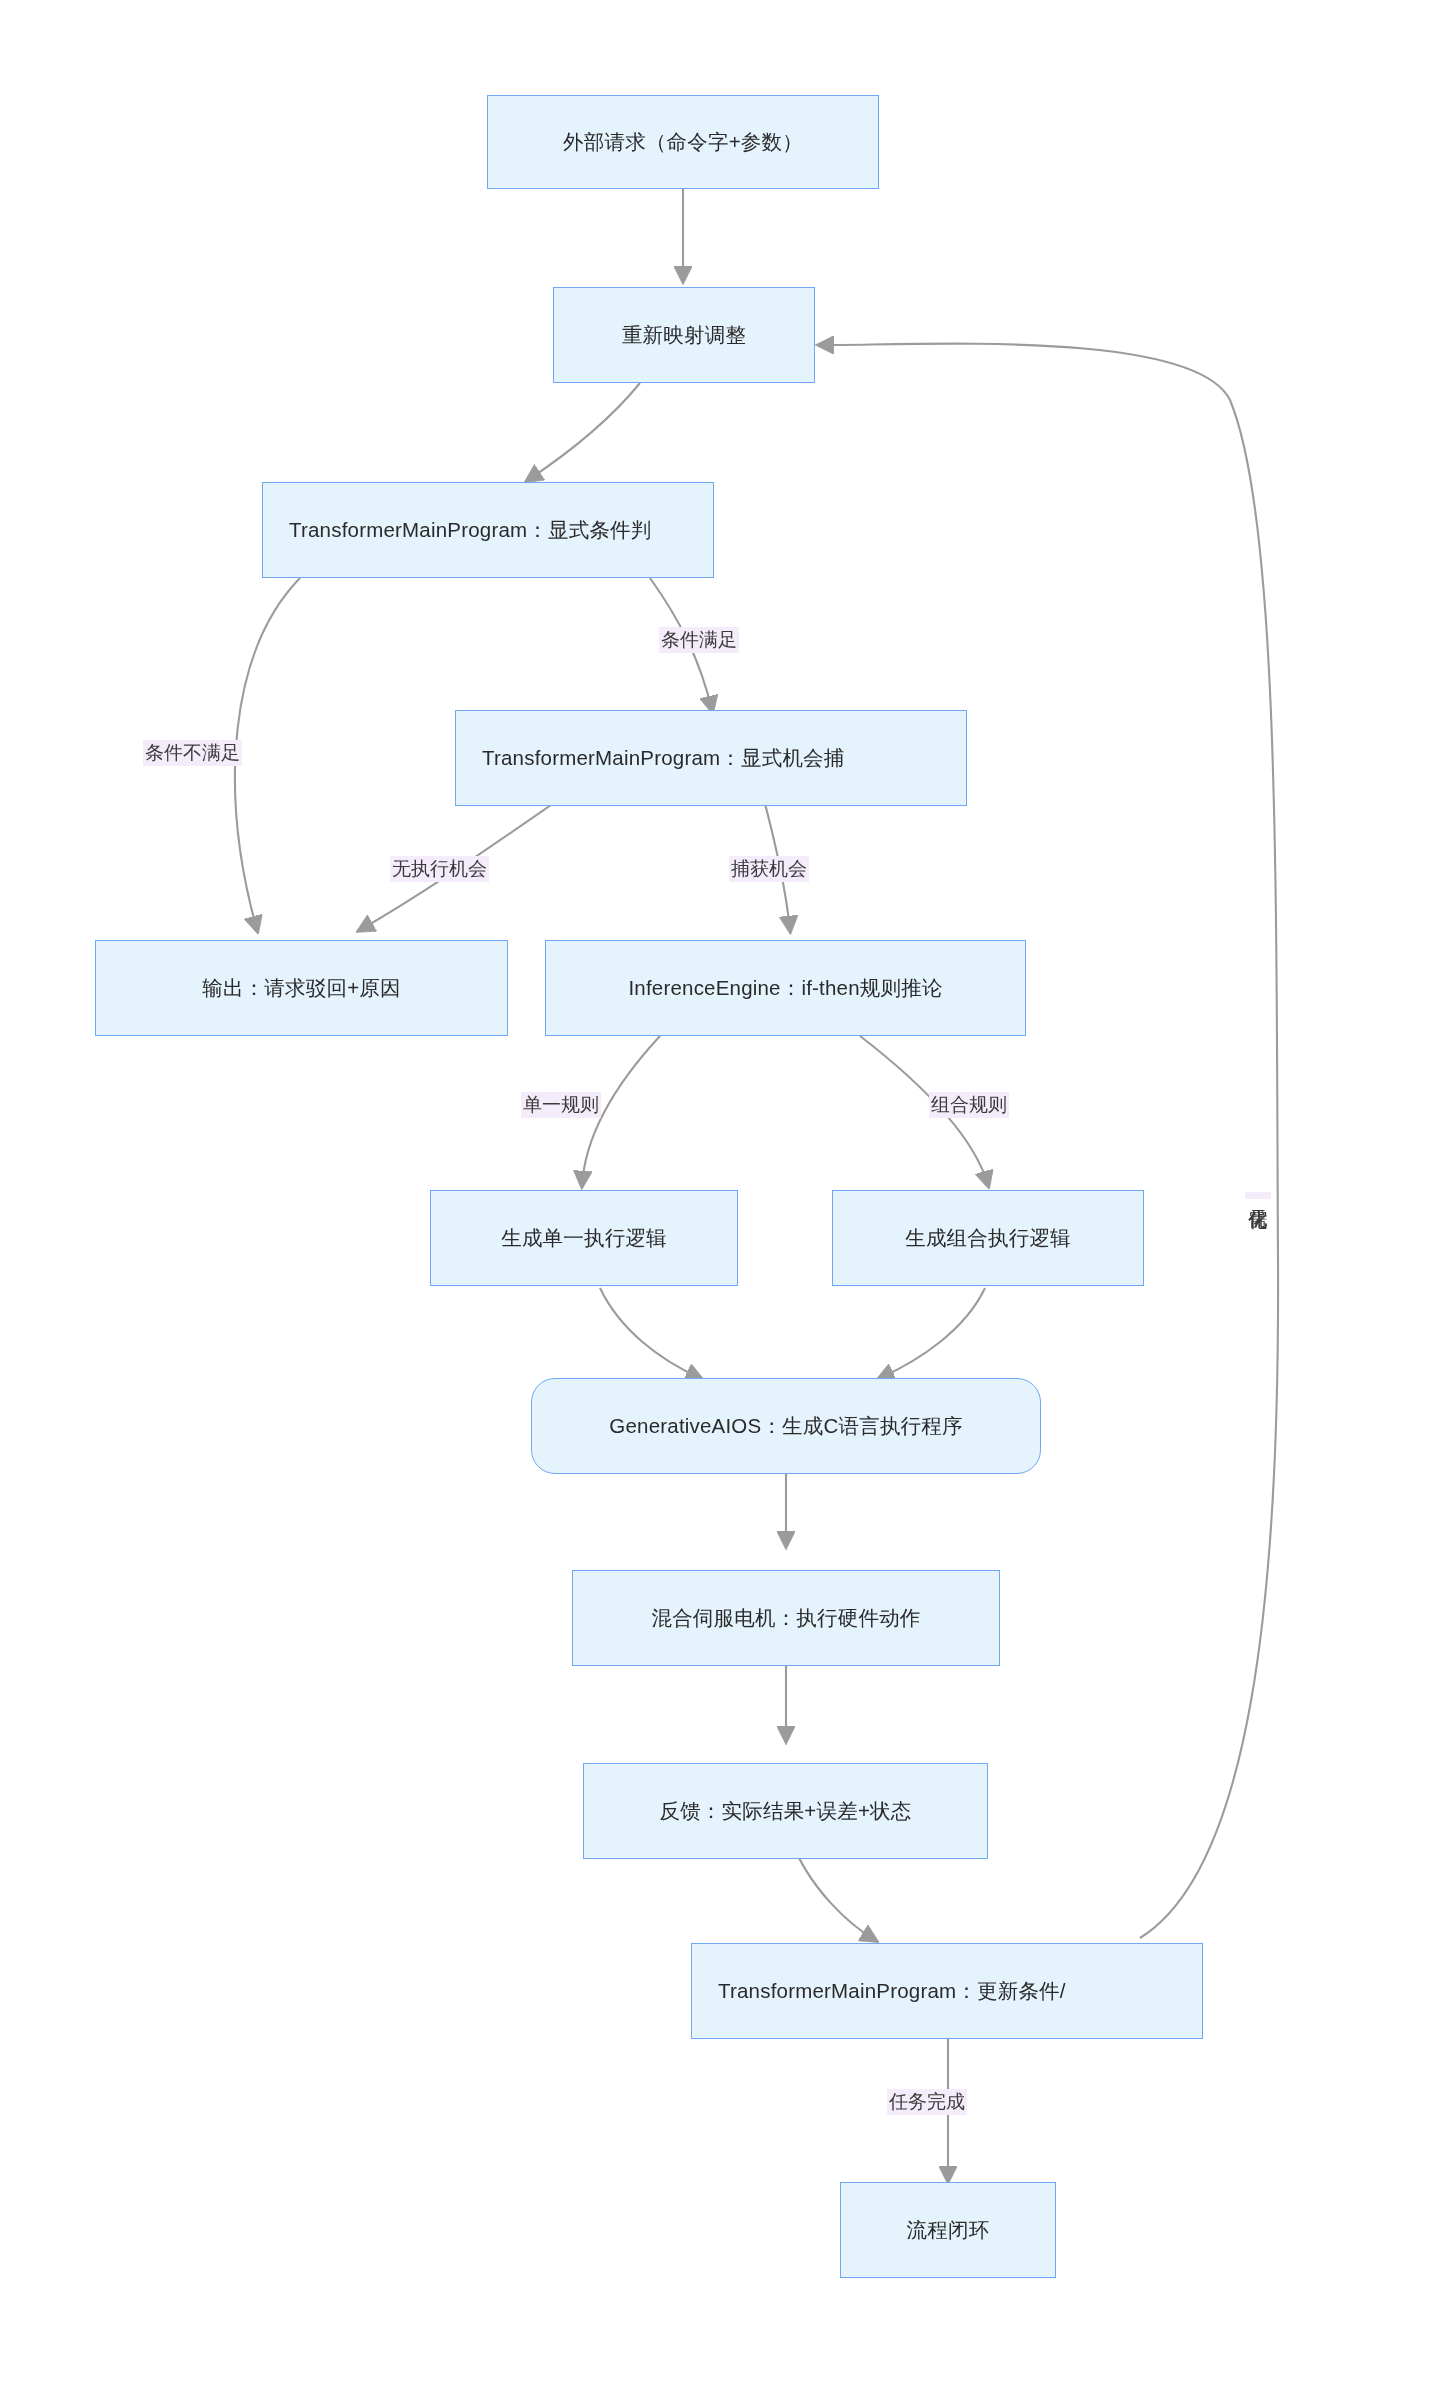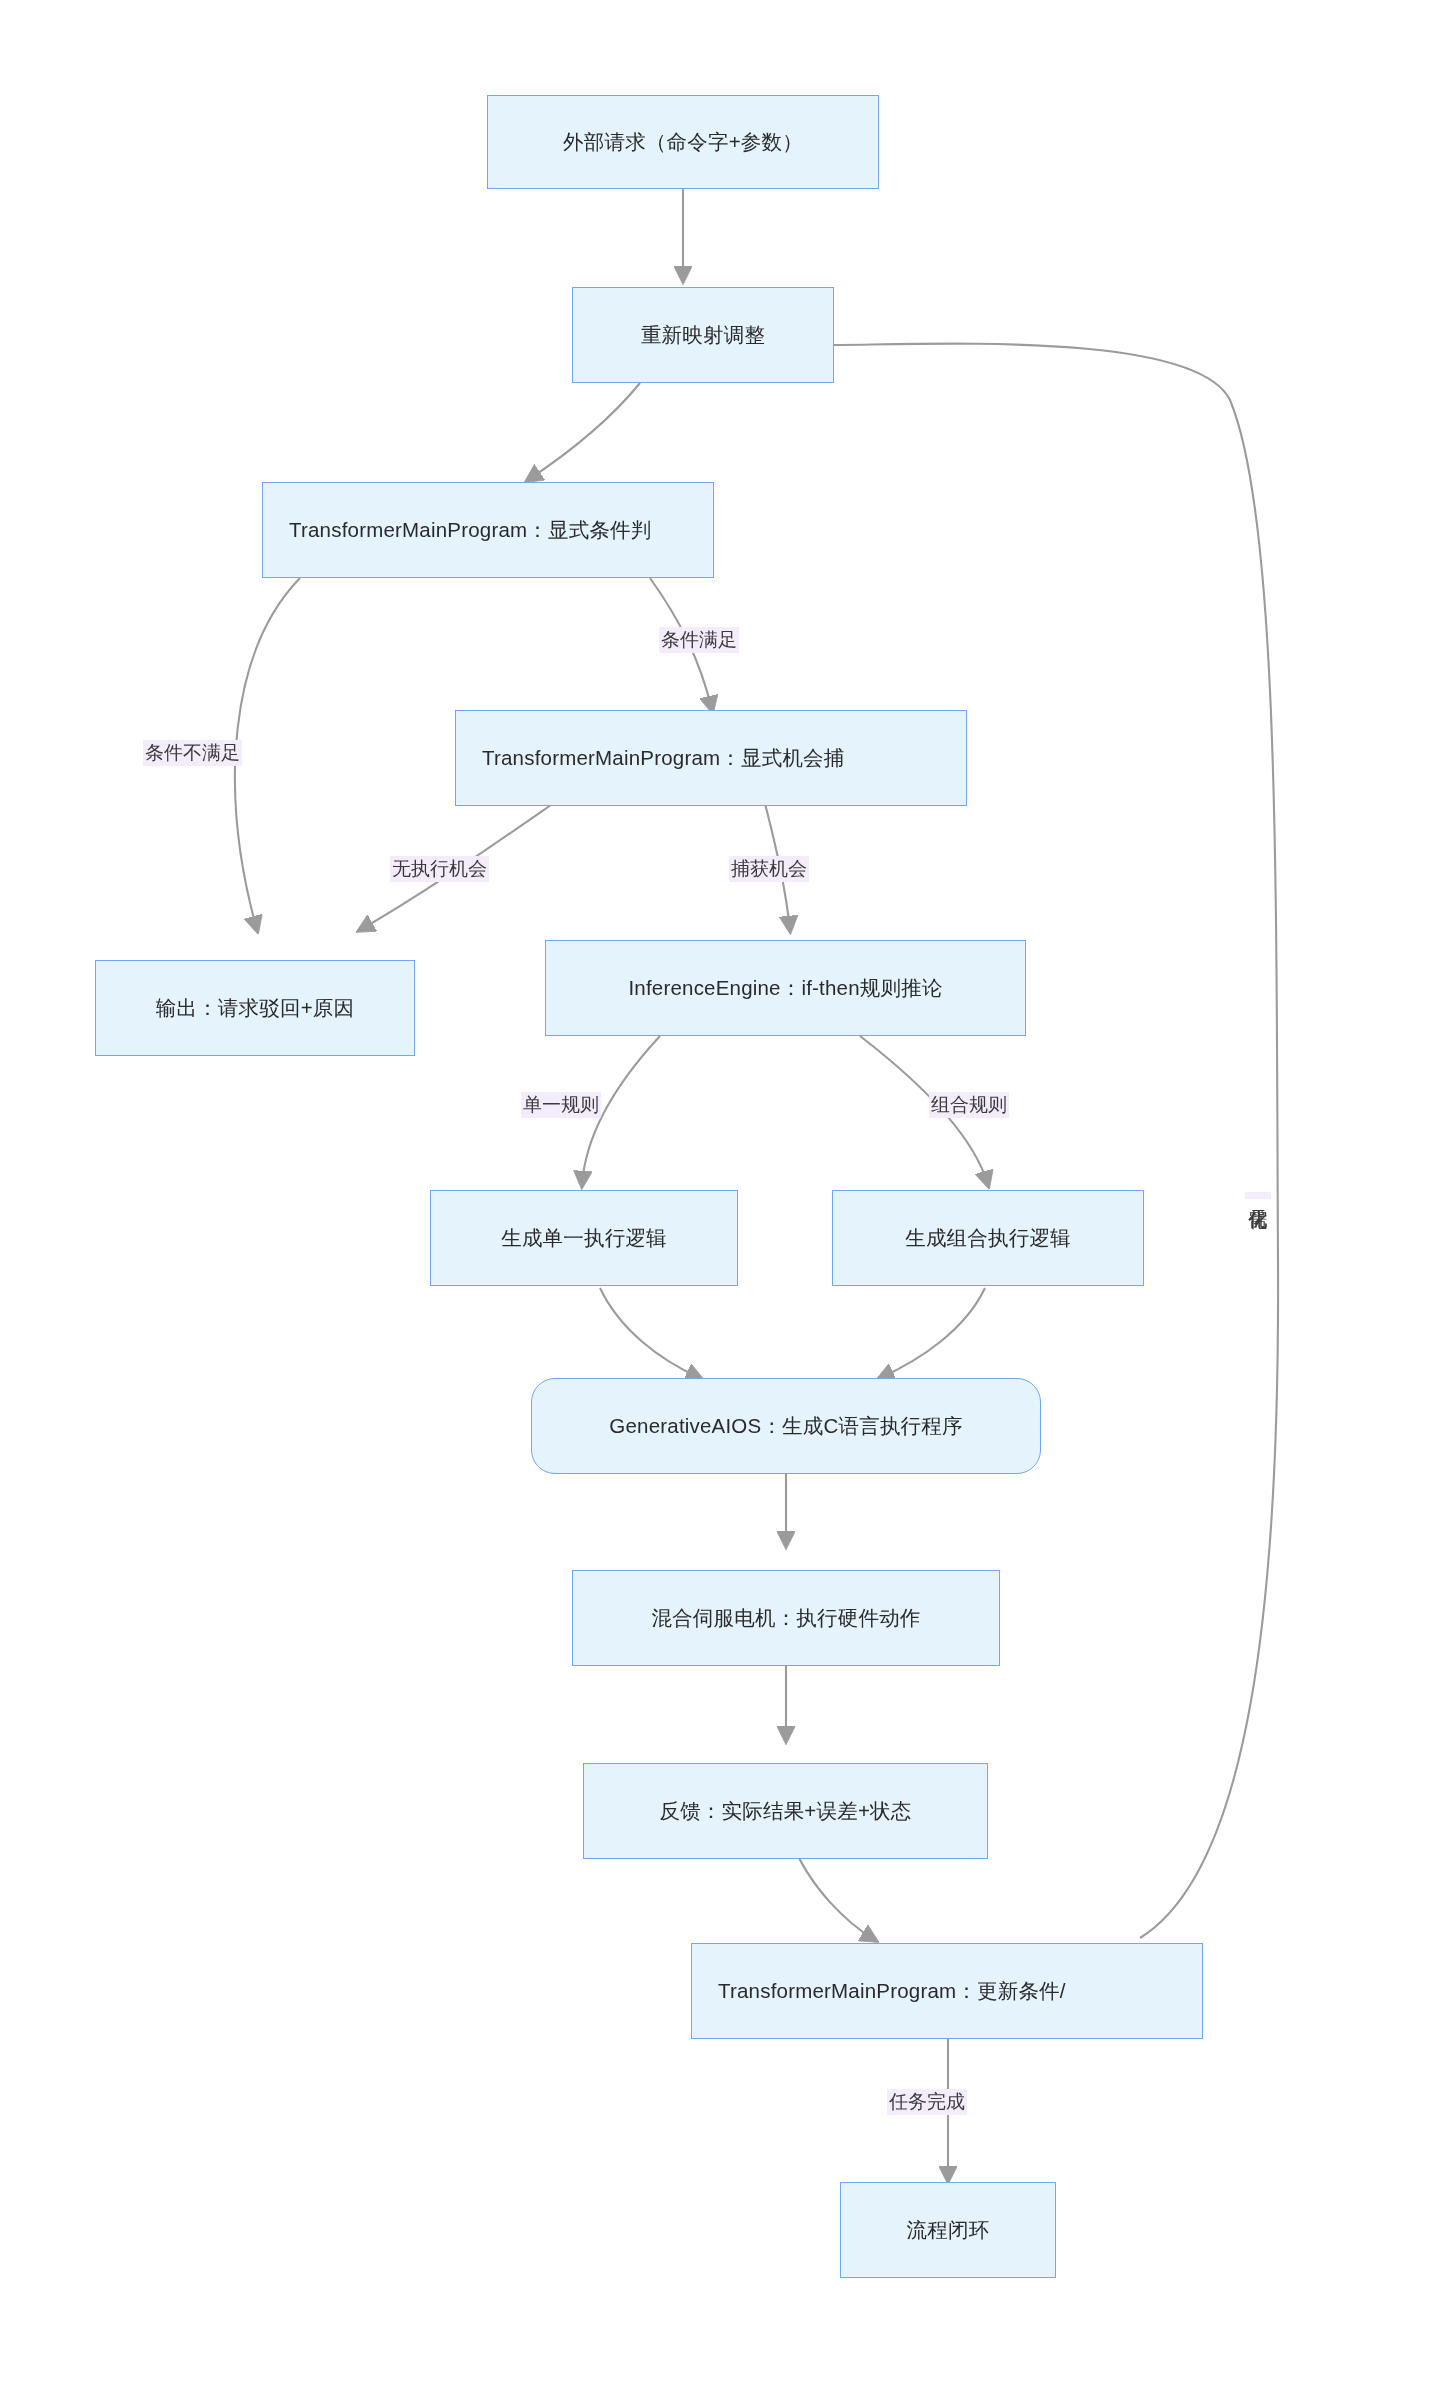--- a/index.html
+++ b/index.html
@@ -91,33 +91,33 @@
       <path d="M 1140 1938 C 1250 1870 1280 1600 1278 1260 C 1276 900 1280 520 1230 400 C 1195 330 930 345 820 345"></path>
 
       <path d="M 948 2036 L 948 2180"></path>
     </g>
   </svg>
 
   <div class="node" style="left:487px;top:95px;width:392px;height:94px;">
     <span class="txt">外部请求（命令字+参数）</span>
   </div>
 
-  <div class="node" style="left:553px;top:287px;width:262px;height:96px;margin-left:19px;">
+  <div class="node" style="left:553px;top:287px;width:262px;height:96px;">
     <span class="txt">重新映射调整</span>
   </div>
 
   <div class="node clip" style="left:262px;top:482px;width:452px;height:96px;justify-content:flex-start;">
     <span class="txt">TransformerMainProgram：显式条件判</span>
   </div>
 
   <div class="node clip" style="left:455px;top:710px;width:512px;height:96px;justify-content:flex-start;">
     <span class="txt">TransformerMainProgram：显式机会捕</span>
   </div>
 
-  <div class="node" style="left:95px;top:940px;width:320px;height:96px;margin-top:20px;">
+  <div class="node" style="left:95px;top:940px;width:413px;height:96px;">
     <span class="txt">输出：请求驳回+原因</span>
   </div>
 
   <div class="node" style="left:545px;top:940px;width:481px;height:96px;">
     <span class="txt">InferenceEngine：if-then规则推论</span>
   </div>
 
   <div class="node" style="left:430px;top:1190px;width:308px;height:96px;">
     <span class="txt">生成单一执行逻辑</span>
   </div>

